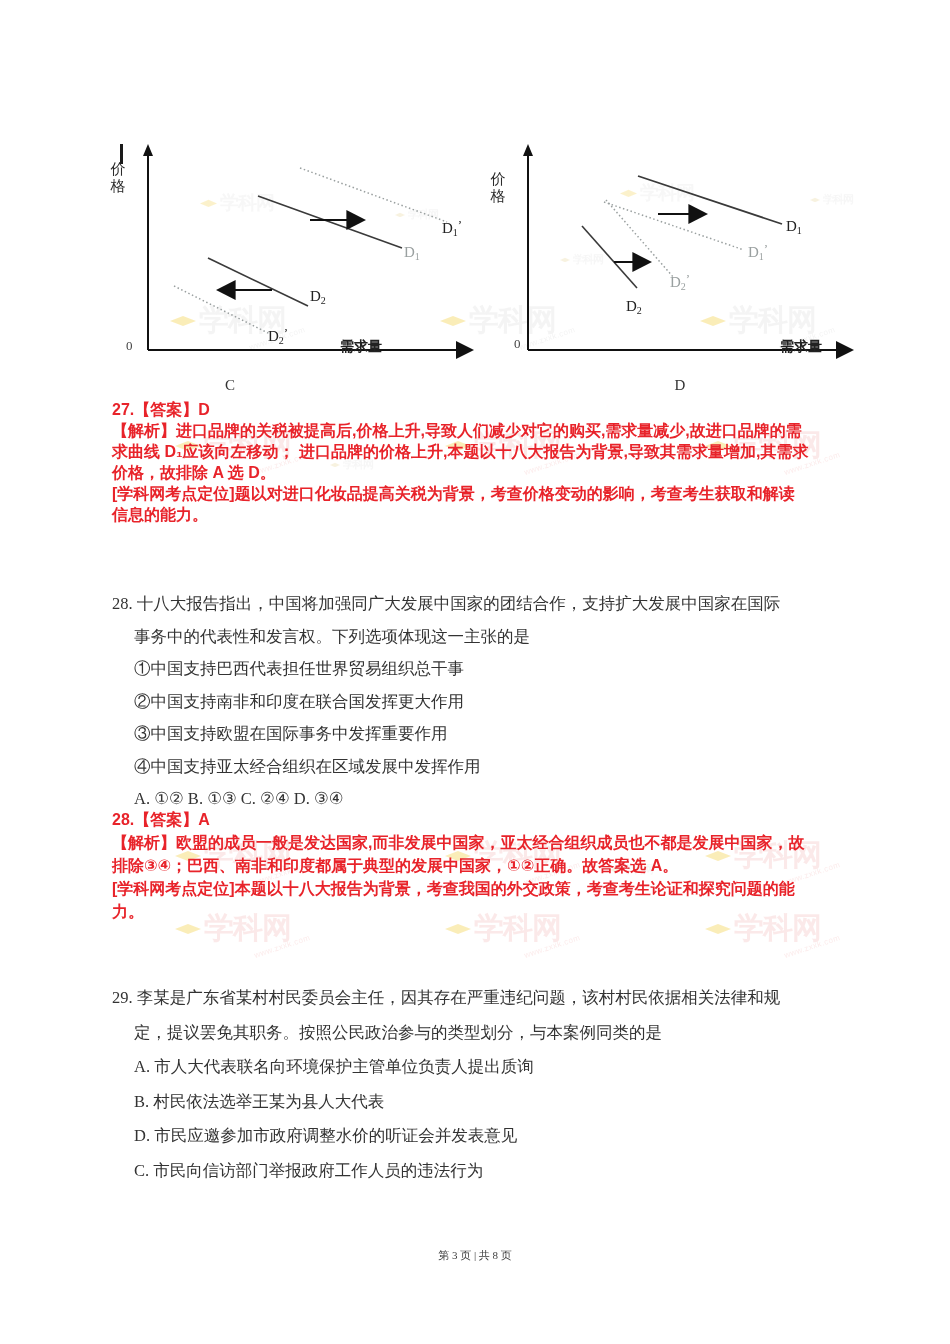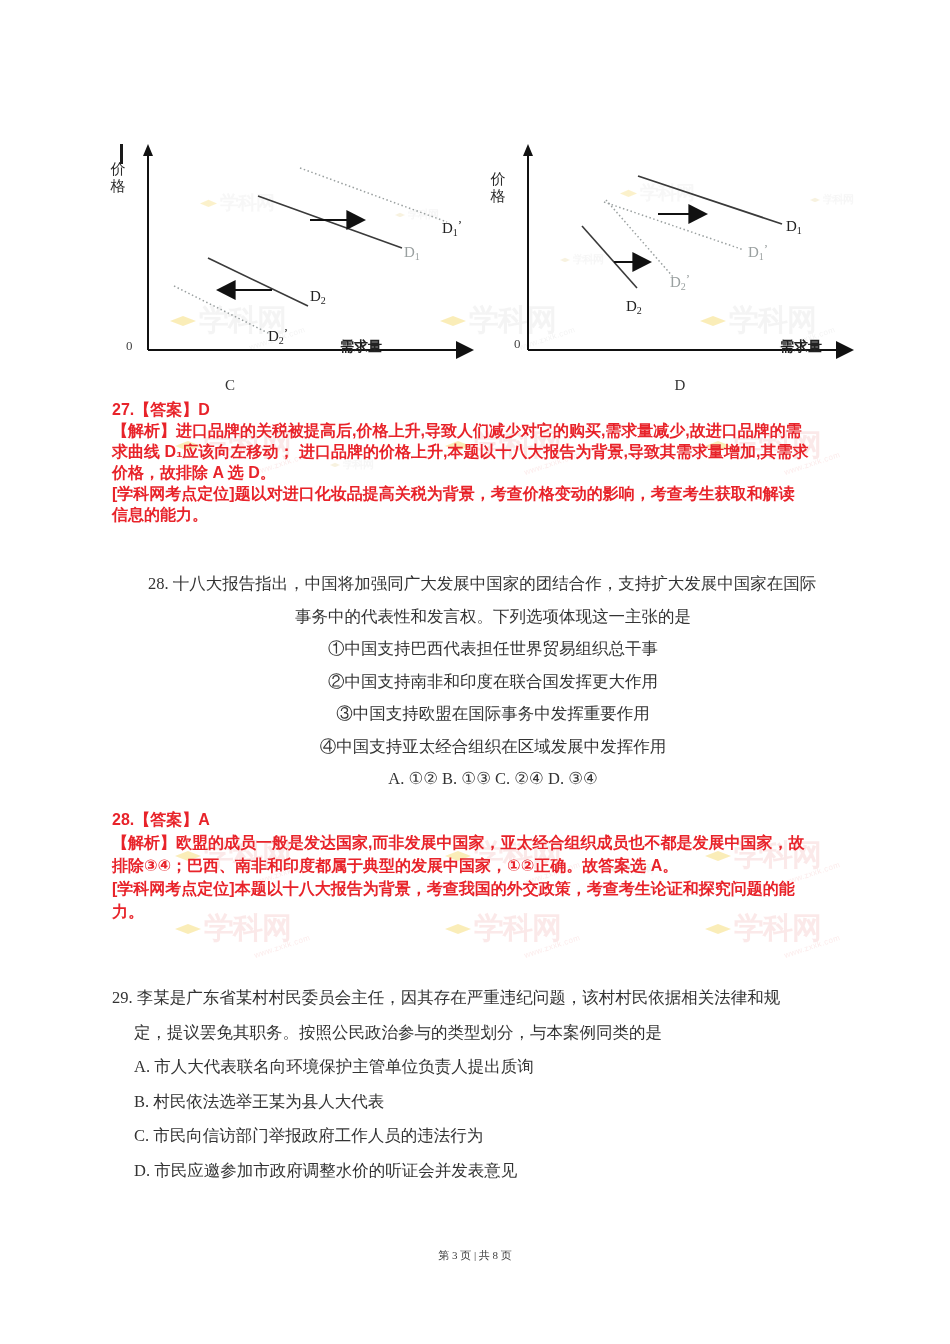--- a/index.html
+++ b/index.html
@@ -332,21 +332,21 @@
 
   <div class="block" style="top:402px;">
     <div class="ln red" style="margin-bottom:5px;">27.【答案】D</div>
     <div class="ln red" style="margin-bottom:5px;">【解析】进口品牌的关税被提高后,价格上升,导致人们减少对它的购买,需求量减少,故进口品牌的需</div>
     <div class="ln red" style="margin-bottom:5px;">求曲线 D₁应该向左移动； 进口品牌的价格上升,本题以十八大报告为背景,导致其需求量增加,其需求</div>
     <div class="ln red" style="margin-bottom:5px;">价格，故排除 A 选 D。</div>
     <div class="ln red" style="margin-bottom:5px;">[学科网考点定位]题以对进口化妆品提高关税为背景，考查价格变动的影响，考查考生获取和解读</div>
     <div class="ln red" style="margin-bottom:5px;">信息的能力。</div>
   </div>
 
-  <div class="block" style="top:576px;text-align:center;">
+  <div class="block" style="top:596px;">
     <div class="ln q" style="margin-bottom:16px;">28. 十八大报告指出，中国将加强同广大发展中国家的团结合作，支持扩大发展中国家在国际</div>
     <div class="ln q indent" style="margin-bottom:16px;">事务中的代表性和发言权。下列选项体现这一主张的是</div>
     <div class="ln q indent" style="margin-bottom:16px;">①中国支持巴西代表担任世界贸易组织总干事</div>
     <div class="ln q indent" style="margin-bottom:16px;">②中国支持南非和印度在联合国发挥更大作用</div>
     <div class="ln q indent" style="margin-bottom:16px;">③中国支持欧盟在国际事务中发挥重要作用</div>
     <div class="ln q indent" style="margin-bottom:16px;">④中国支持亚太经合组织在区域发展中发挥作用</div>
     <div class="ln q indent" style="">A. ①②        B. ①③      C. ②④            D. ③④</div>
   </div>
 
   <div class="block" style="top:812px;">
@@ -355,18 +355,18 @@
     <div class="ln red" style="margin-bottom:7px;">排除③④；巴西、南非和印度都属于典型的发展中国家，①②正确。故答案选 A。</div>
     <div class="ln red" style="margin-bottom:7px;">[学科网考点定位]本题以十八大报告为背景，考查我国的外交政策，考查考生论证和探究问题的能</div>
     <div class="ln red" style="margin-bottom:7px;">力。</div>
   </div>
 
   <div class="block" style="top:990px;">
     <div class="ln q" style="margin-bottom:18px;">29. 李某是广东省某村村民委员会主任，因其存在严重违纪问题，该村村民依据相关法律和规</div>
     <div class="ln q indent" style="margin-bottom:18px;">定，提议罢免其职务。按照公民政治参与的类型划分，与本案例同类的是</div>
     <div class="ln q indent" style="margin-bottom:18px;">A. 市人大代表联名向环境保护主管单位负责人提出质询</div>
     <div class="ln q indent" style="margin-bottom:18px;">B. 村民依法选举王某为县人大代表</div>
+    <div class="ln q indent" style="margin-bottom:18px;">D. 市民应邀参加市政府调整水价的听证会并发表意见</div>
     <div class="ln q indent" style="margin-bottom:18px;">C. 市民向信访部门举报政府工作人员的违法行为</div>
-    <div class="ln q indent" style="margin-bottom:18px;">D. 市民应邀参加市政府调整水价的听证会并发表意见</div>
   </div>
 
   <div class="footer">第 3 页 | 共 8 页</div>
 </div>
 
 </body></html>

